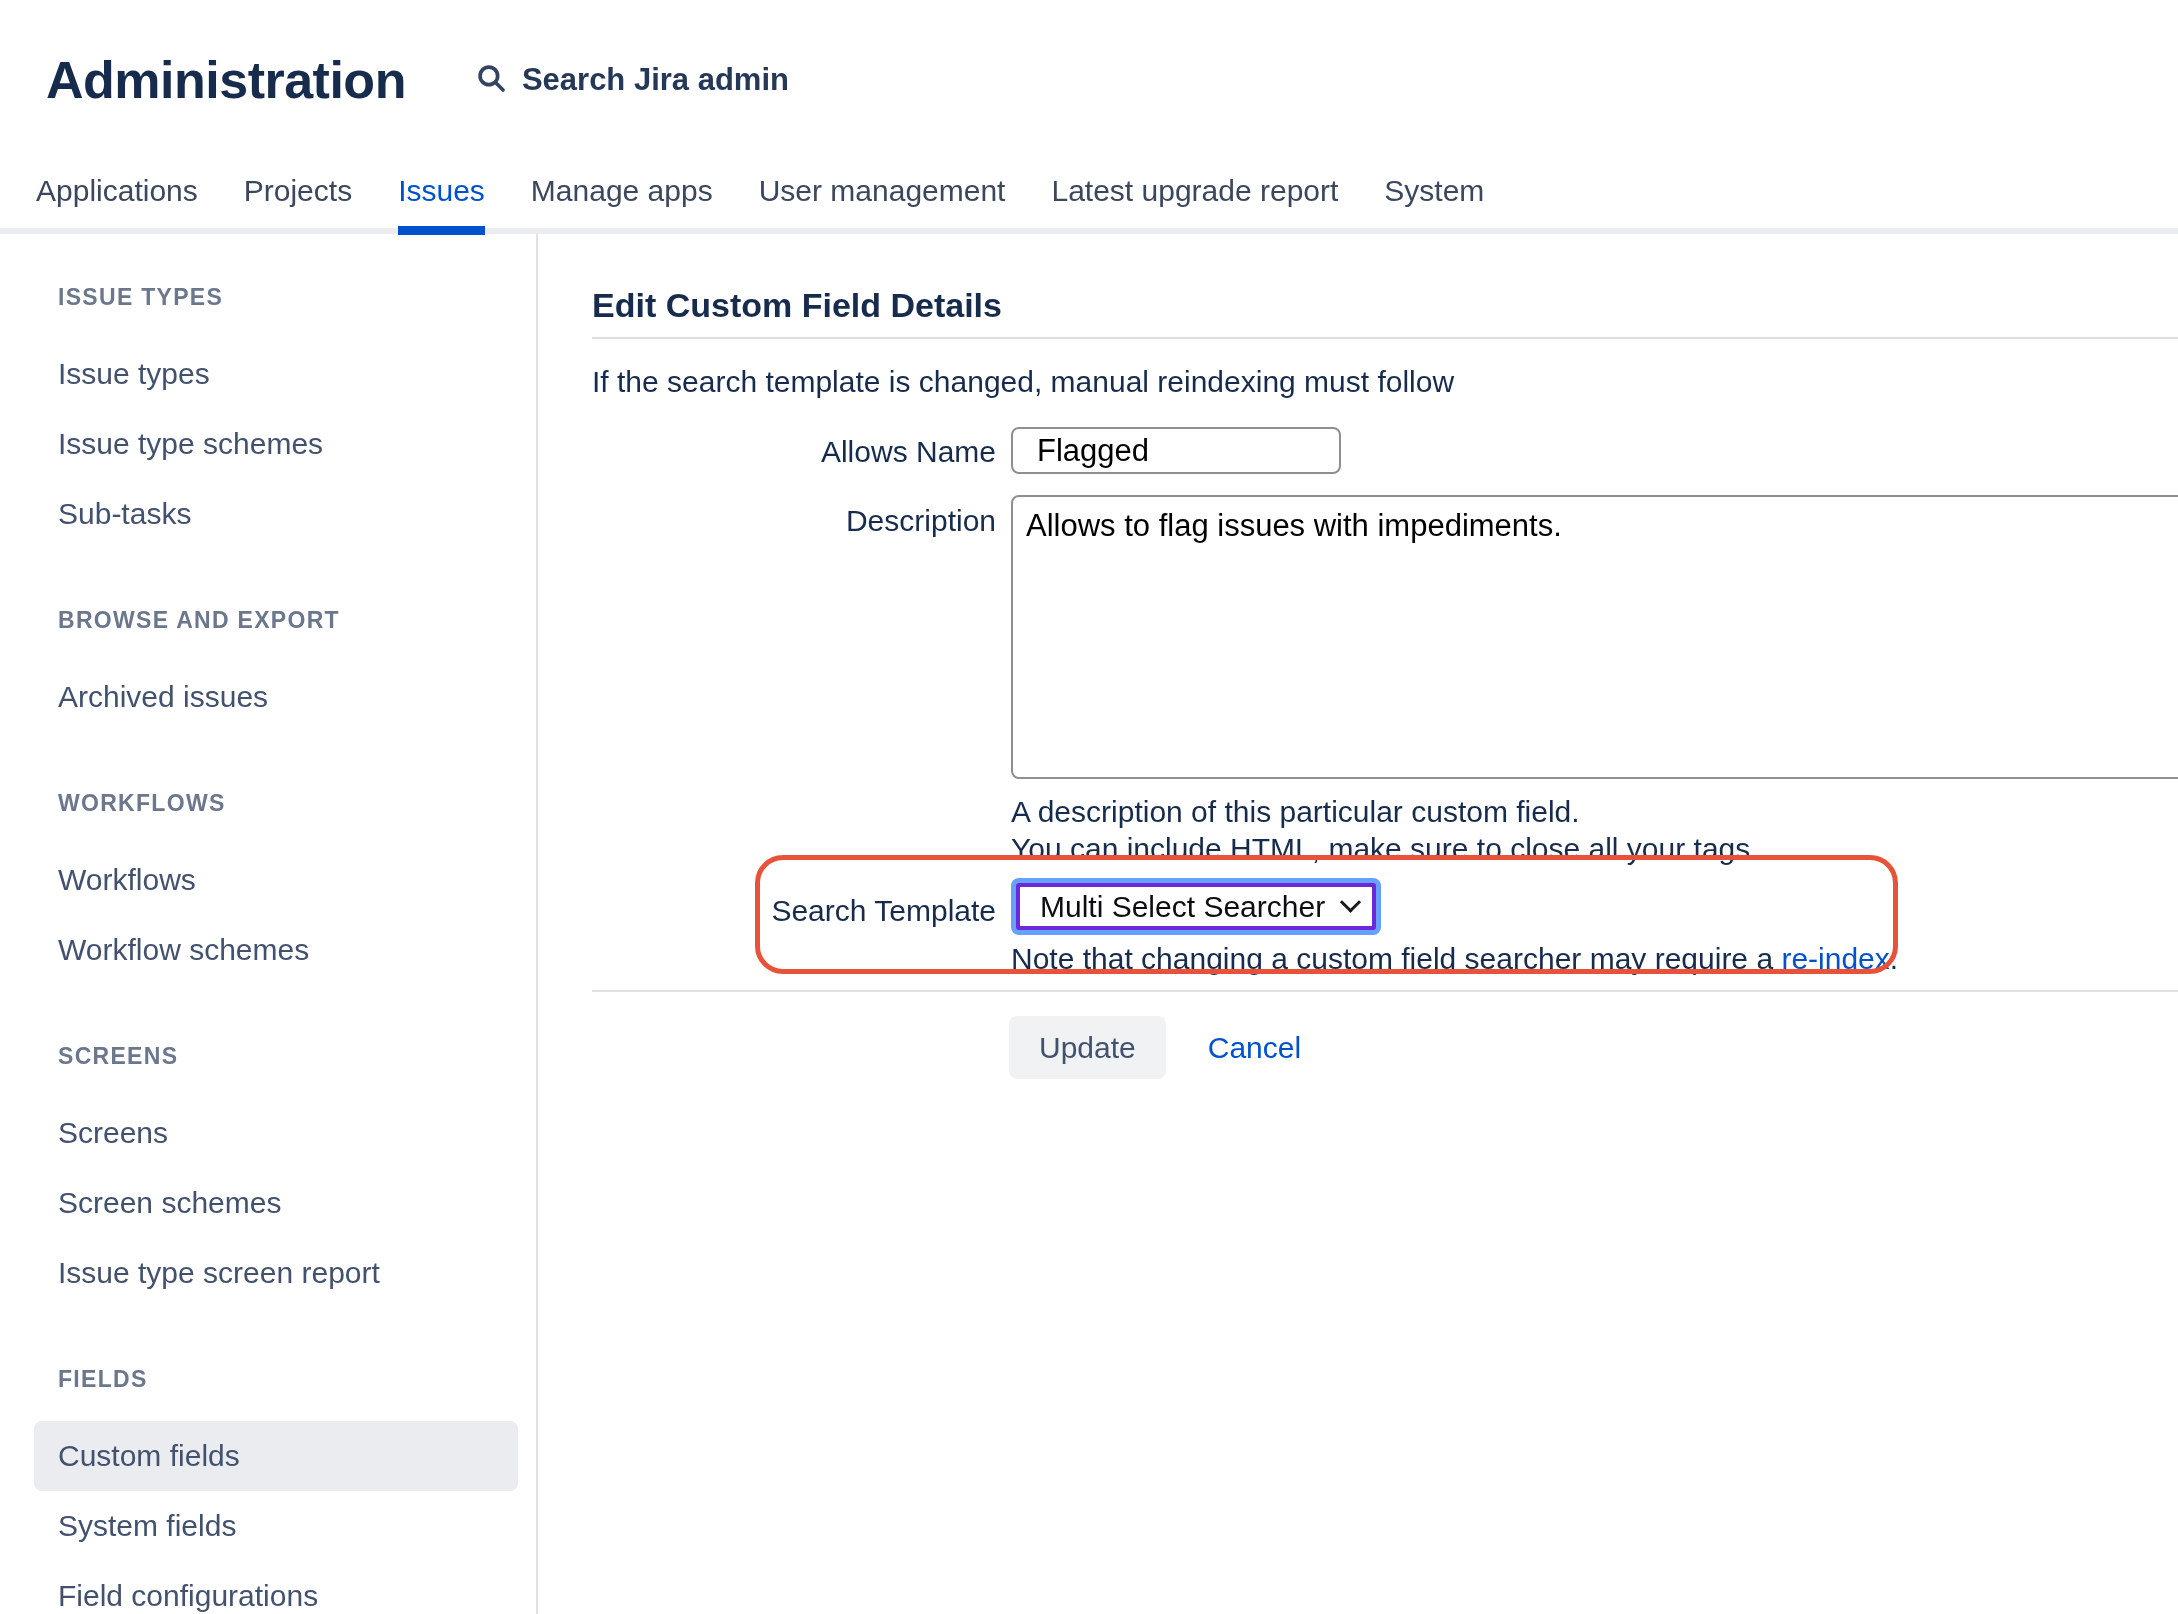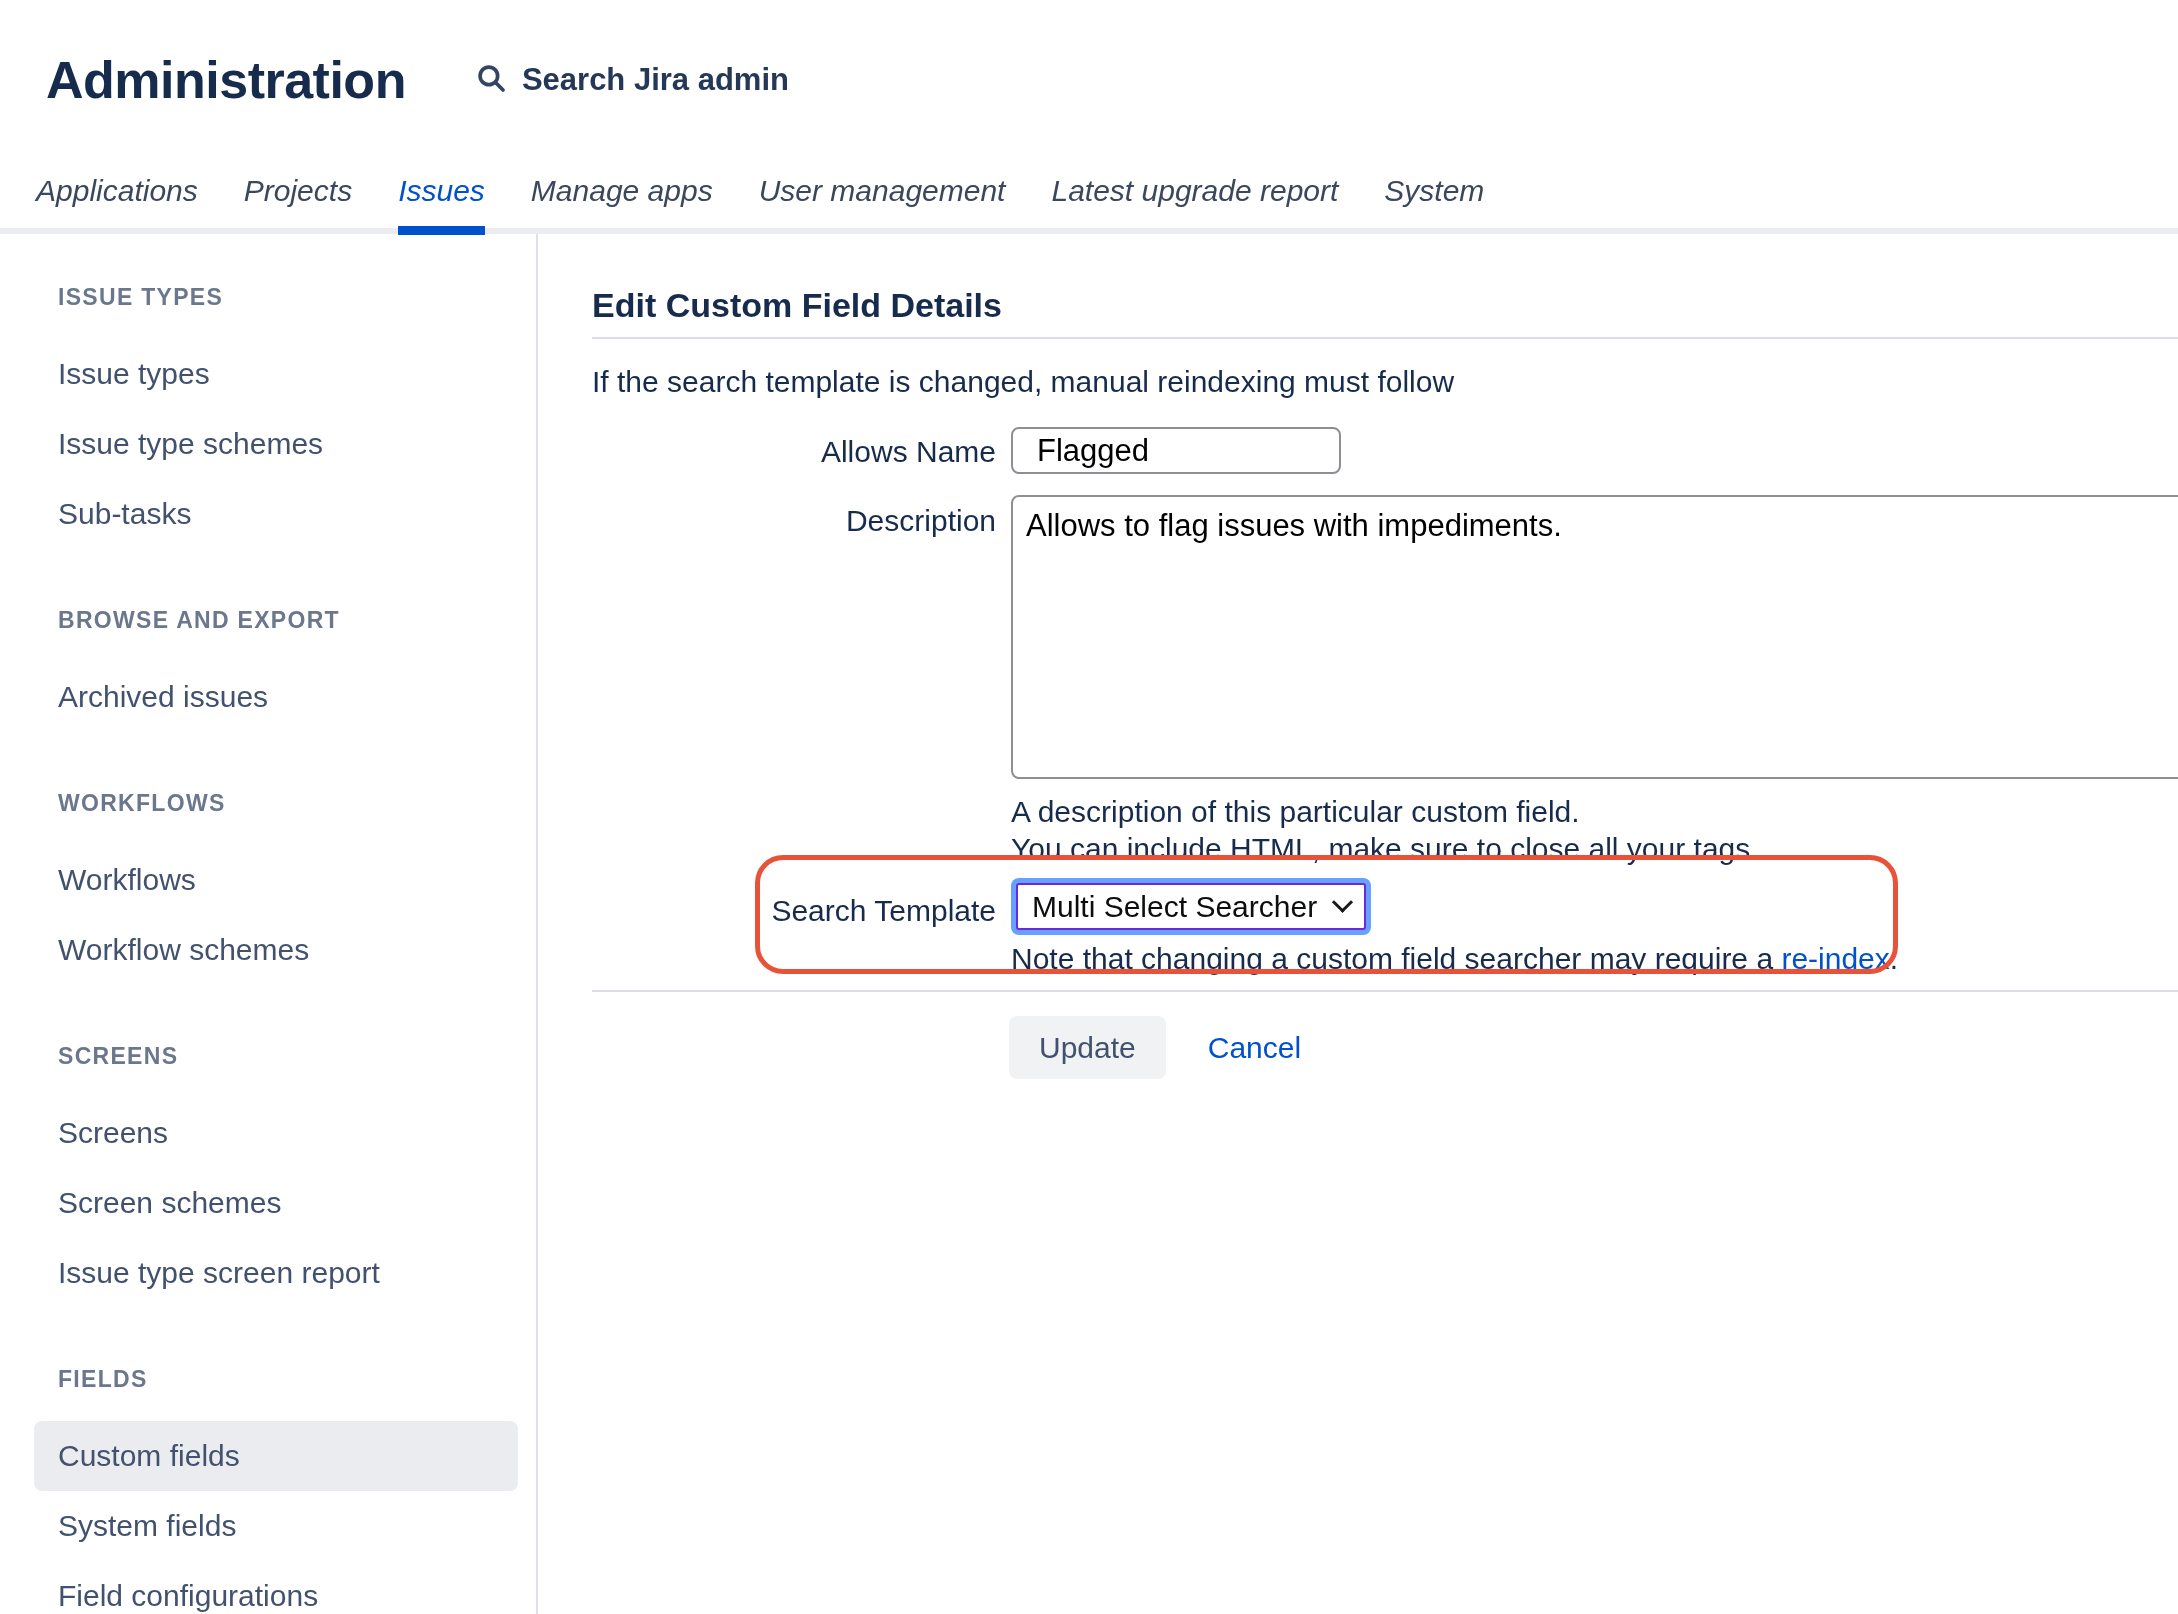--- a/index.html
+++ b/index.html
@@ -10,21 +10,21 @@
   .header { display:flex; align-items:center; padding:44px 16px 0 46px; height:116px; }
   .app-title { font-size:52px; font-weight:bold; color:#172B4D; letter-spacing:-0.5px; }
   .admin-search { display:flex; align-items:center; margin-left:68px; cursor:pointer;font-weight:bold; }
   .admin-search svg { width:34px; height:34px; margin-right:14px; }
   .admin-search-text { font-size:31px; color:#253858; }
 
   
   .topnav { position:relative; display:flex; gap:46px; padding:14px 0 0 36px; height:118px; }
   .topnav::after { content:""; position:absolute; left:0; right:0; bottom:0; height:6px; background:#EBECF0; }
   .tab { font-size:30px; color:#3B475C; padding-bottom:26px; position:relative; cursor:pointer;
-         align-self:flex-end; z-index:1;font-style:italic; }
+         align-self:flex-end; z-index:1; }
   .tab.active { color:#0052CC; }
   .tab.active::after { content:""; position:absolute; left:0; right:0; bottom:-1px; height:9px; background:#0052CC; z-index:2; }
 
   
   .page-body { display:flex; height:1380px; }
   .sidebar { width:520px; flex:none; border-right:2px solid #DFE1E6; padding:50px 18px 0 40px;margin-left:18px; }
   .side-section { margin-top:58px; }
   .side-section:first-child { margin-top:0; }
   .side-title { font-size:23px; font-weight:bold; color:#6B778C; letter-spacing:1.3px; margin-bottom:28px; }
   .side-item { display:block; font-size:30px; color:#42526E; line-height:34px; padding:18px 0; cursor:pointer; }
@@ -49,21 +49,21 @@
                 font-family:"Liberation Sans",sans-serif; }
   .desc-textarea { width:1195px; height:284px; border:2px solid #8C8F93; border-radius:8px;
                    font-size:31px; color:#000; padding:9px 13px; resize:none; outline:none;
                    font-family:"Liberation Sans",sans-serif; line-height:40px; }
 
   .help-block { margin-left:419px; margin-top:14px; font-size:30px; line-height:37px; color:#172B4D; }
 
   .row-search { margin-top:16px; }
   .row-search .form-label { padding-top:10px; }
   .select-box { display:inline-flex; align-items:center; height:47px; background:#fff;
-                border:2px solid #6d28d9; border-radius:3px; padding:0 14px 0 14px;
+                border:4px solid #6d28d9; border-radius:3px; padding:0 14px 0 20px;
                 box-shadow:0 0 0 5px #66A1FF; margin-left:5px; cursor:pointer; }
   .select-value { font-size:30px; font-weight:500; color:#0B0D0F; }
   .chevron { width:15px; height:15px; border-right:3px solid #1a1a1a; border-bottom:3px solid #1a1a1a;
              transform:rotate(45deg) translate(-3px,-3px); margin-left:18px; }
   .note-line { margin-left:419px; margin-top:12px; font-size:30px; color:#172B4D; }
   .link { color:#0052CC; cursor:pointer; }
 
   .form-hr { border:none; border-top:2px solid #DCDFE4; margin-top:14px; }
 
   .actions { margin-top:24px; margin-left:417px; display:flex; align-items:center; }

